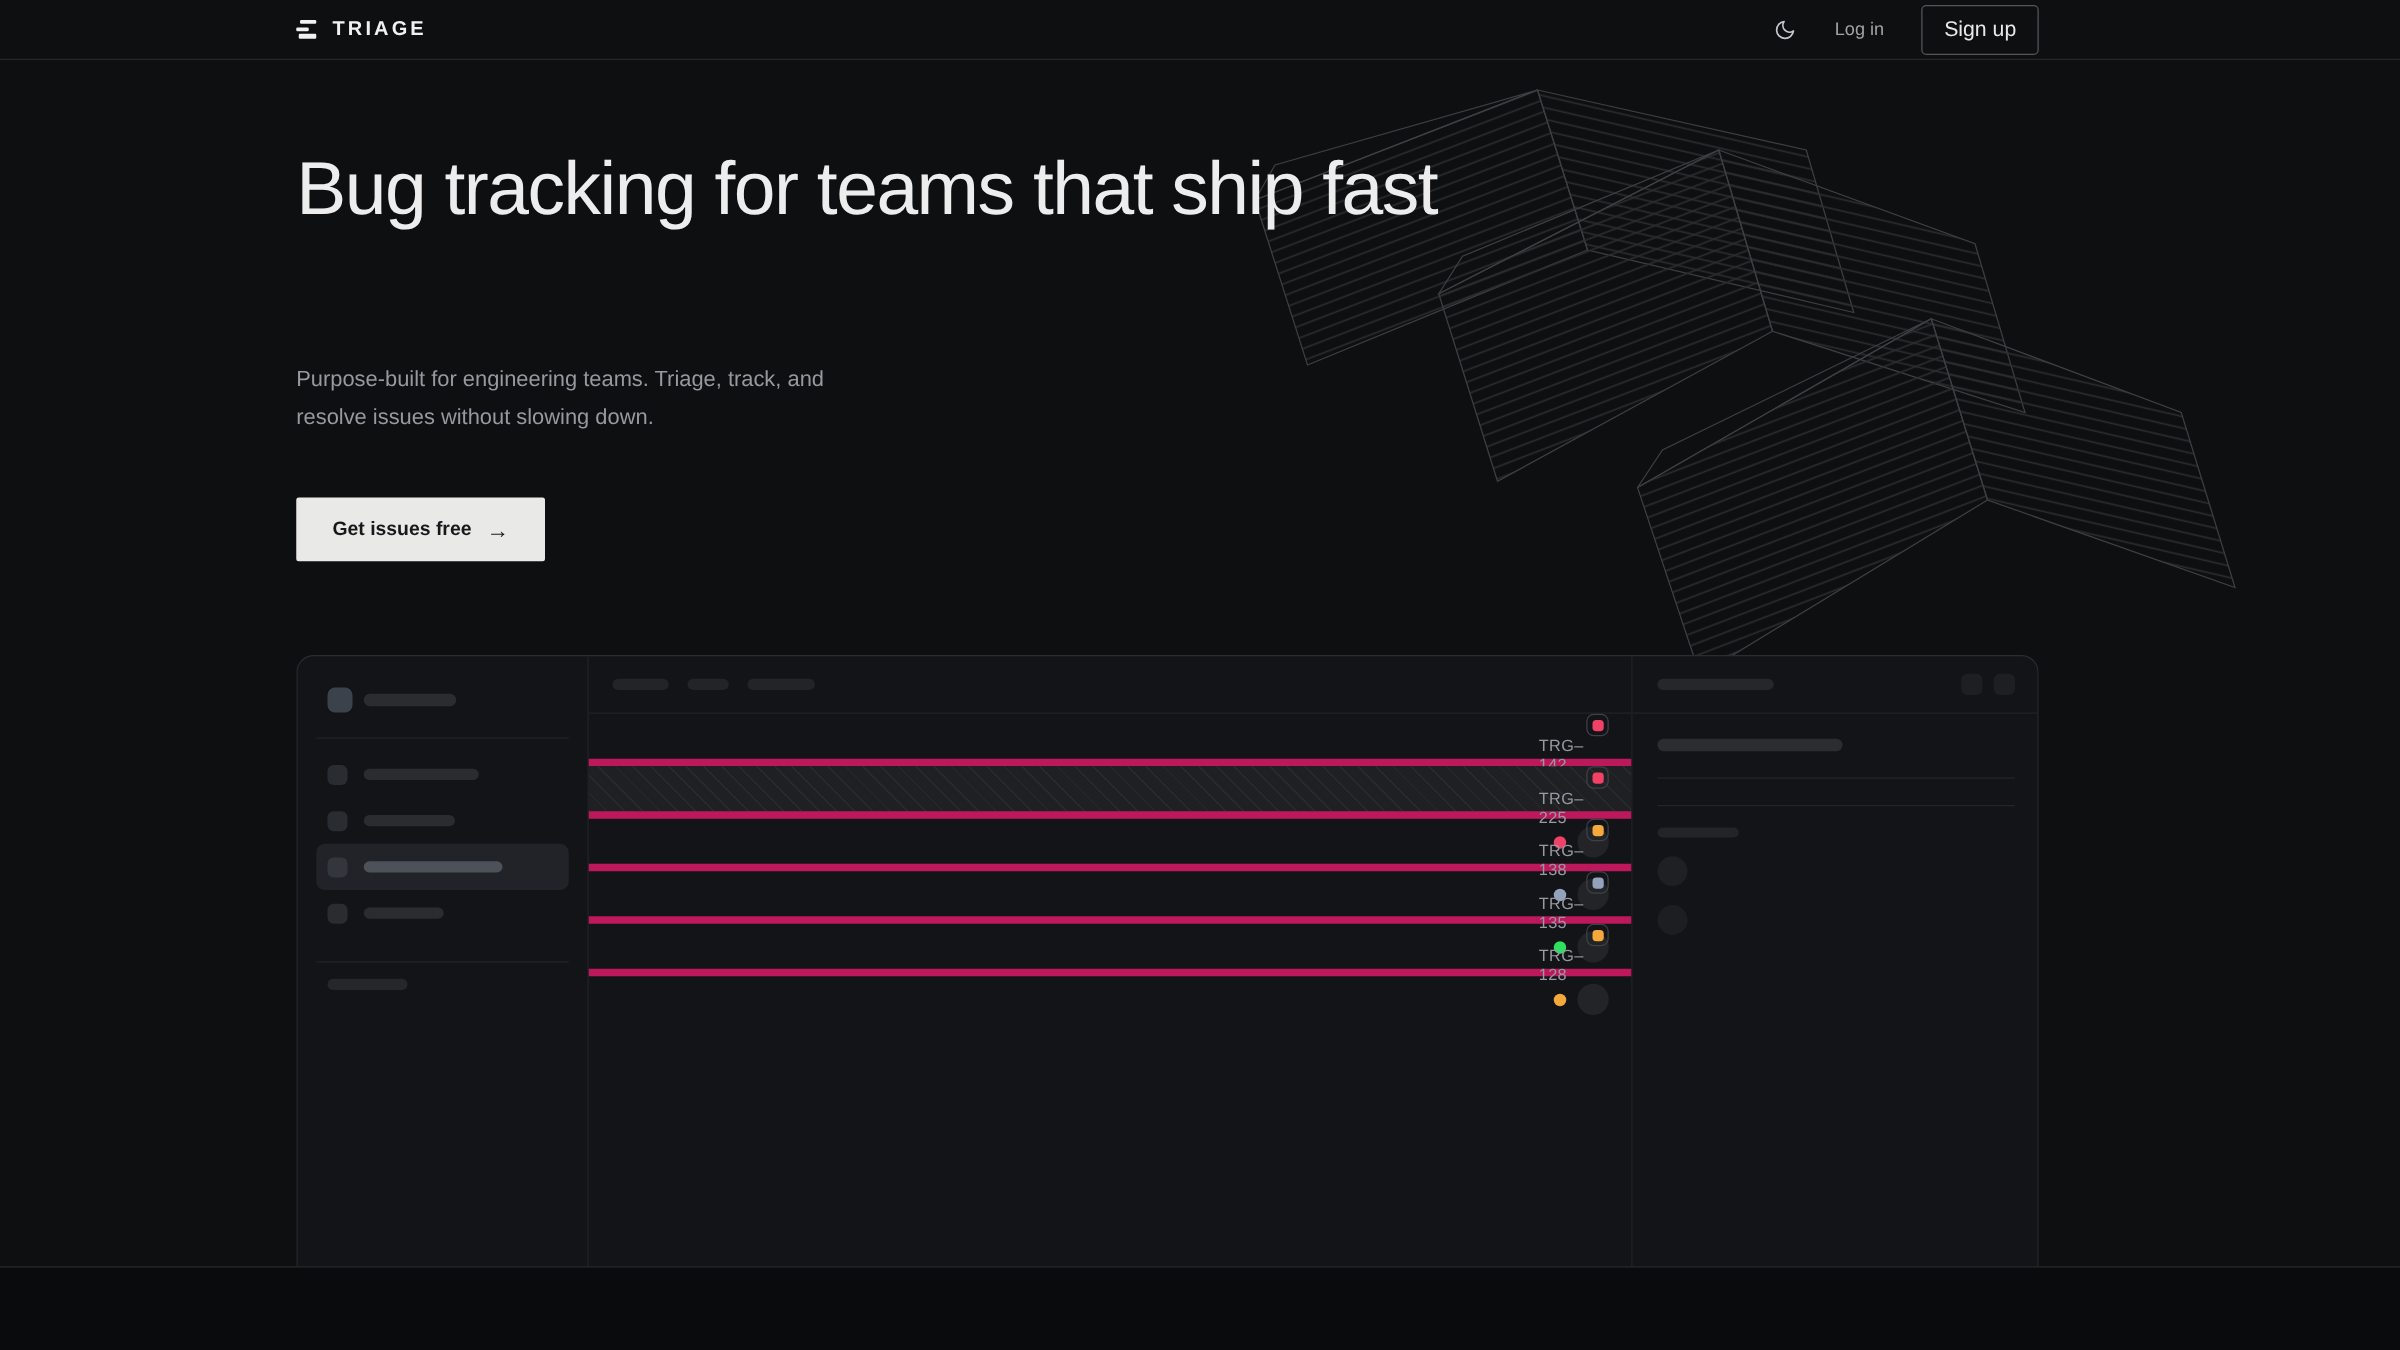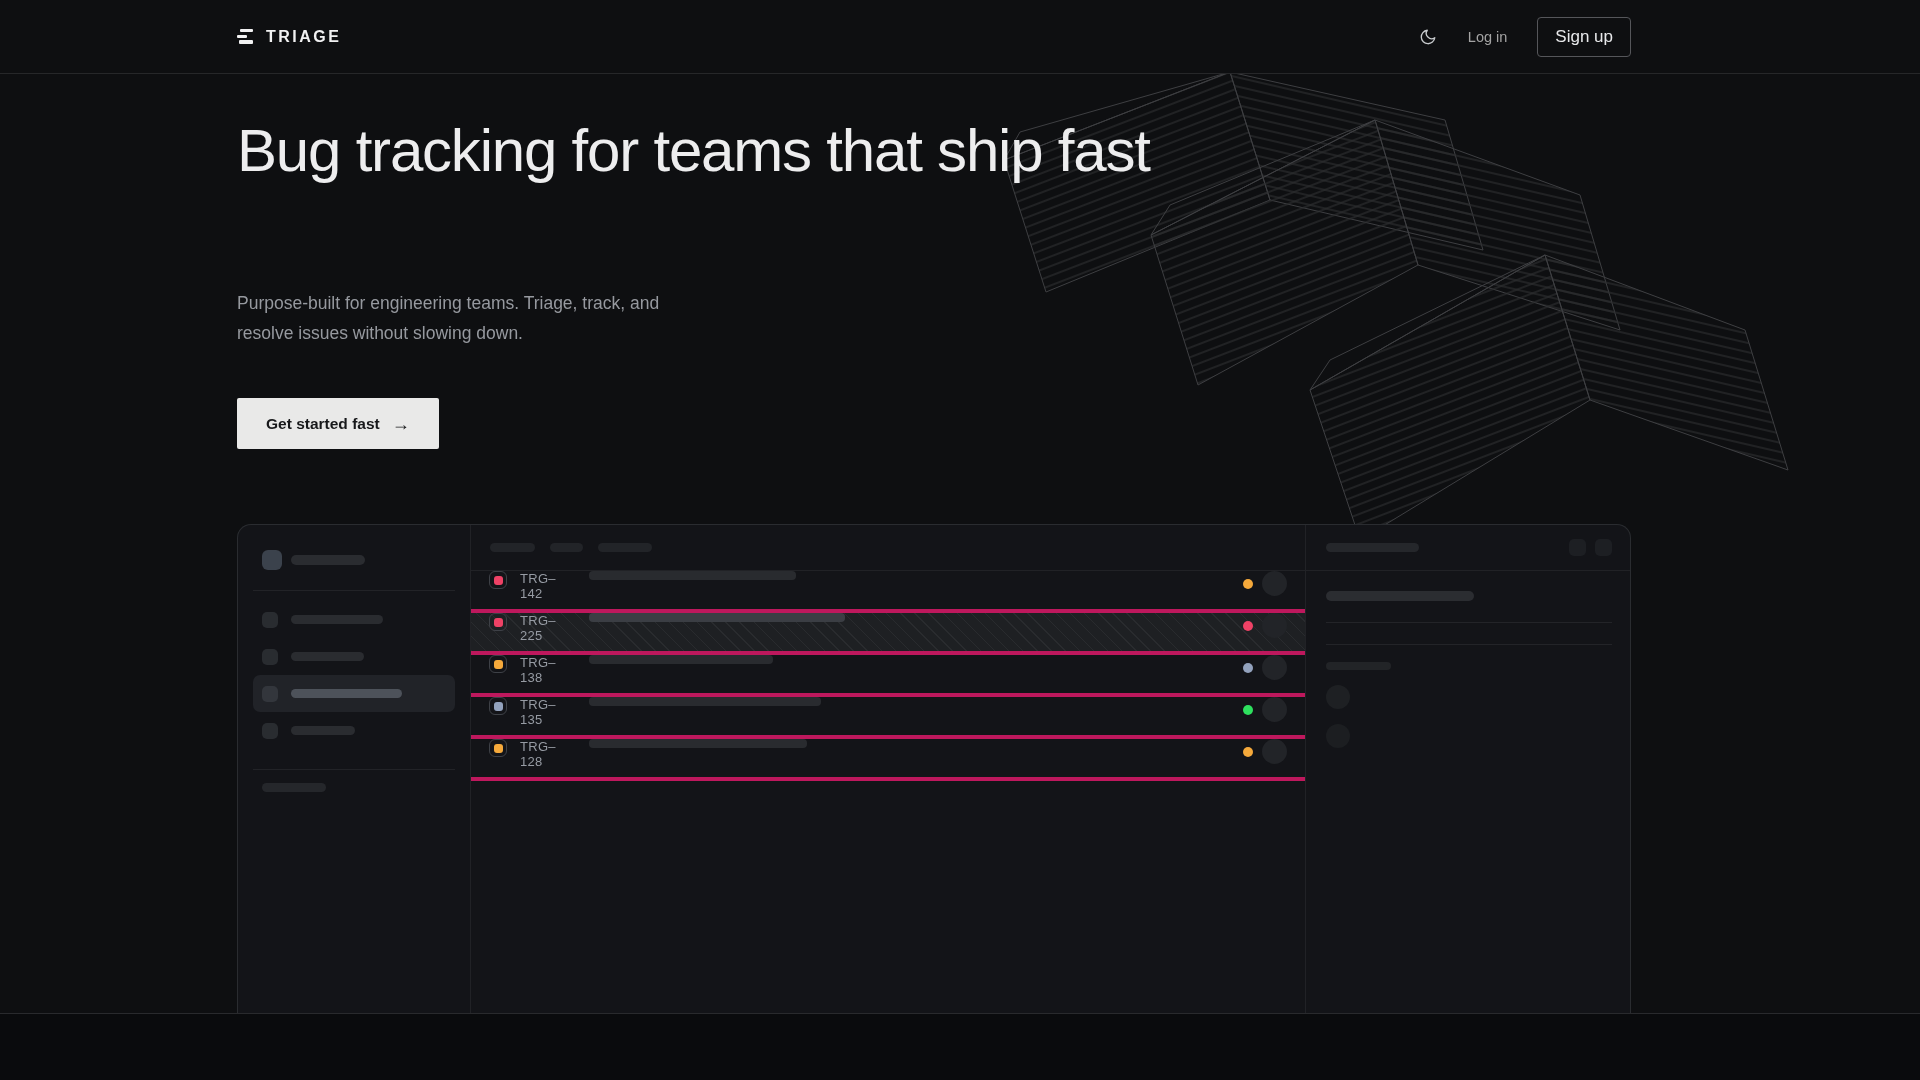--- a/index.html
+++ b/index.html
@@ -9,21 +9,21 @@
     font-family:"Liberation Sans", sans-serif;
     color:#ececed;
     position:relative;
   }
 
   
   .bg-art { position:absolute; left:0; top:0; width:1920px; height:700px; z-index:0; pointer-events:none; }
 
   
   .navbar {
-    position:absolute; left:0; top:0; width:1920px; height:74px;
+    position:absolute; left:0; top:0; width:1920px; height:48px;
     background:#0e0f11; border-bottom:1px solid #262729;
     display:flex; align-items:center; justify-content:space-between;
     padding:0 289px 0 237px; z-index:5;
   }
   .brand { display:flex; align-items:center; gap:11px; cursor:pointer; }
   .brand-glyph { width:18px; height:15px; position:relative; }
   .brand-glyph i { position:absolute; height:3.4px; border-radius:1px; background:#f1f1f2; display:block; }
   .brand-glyph i:nth-child(1){ left:3px; top:0; width:13px; }
   .brand-glyph i:nth-child(2){ left:0; top:5.6px; width:10px; }
   .brand-glyph i:nth-child(3){ left:1.5px; top:11.2px; width:14px; }
@@ -86,22 +86,22 @@
   .sb-item.active .sb-ico { background:#33363c; }
   .sb-sec-bar { width:64px; height:9px; background:#25272b; margin:13px 0 0 24px; }
   .sb-dots { margin:22px 0 0 25px; }
   .sb-dot { width:8px; height:8px; border-radius:50%; background:#2e3034; margin-bottom:30px; }
 
   
   .list-head { height:46px; border-bottom:1px solid #212226; display:flex; align-items:center; gap:15px; padding-left:19px; }
   .list-head .skel { height:9px; background:#222428; }
   .lh-1{ width:45px; } .lh-2{ width:33px; } .lh-3{ width:54px; }
   .issue-row {
-    height:42px; display:flex; align-items:flex-start;
-    border-bottom:4px solid #be185d; padding:0 18px 0 18px; position:relative;
+    height:42px; display:flex; align-items:flex-end;
+    border-bottom:6px solid #be185d; padding:0 18px 0 18px; position:relative;flex-direction:column;
   }
   .issue-row.selected {
     background:#1e2023;
     background-image:repeating-linear-gradient(45deg, rgba(255,255,255,0.05) 0 1px, transparent 1px 10px);
   }
   .row-ico {
     width:18px; height:18px; border-radius:6px; border:1.5px solid #3e4147;
     display:flex; align-items:center; justify-content:center; flex:none;
   }
   .row-ico .icon-dot { width:9px; height:9px; border-radius:3px; }
@@ -185,21 +185,21 @@
       </svg>
     </span>
     <span class="nav-login">Log in</span>
     <button class="nav-signup">Sign up</button>
   </div>
 </header>
 
 <h1 class="hero-title">Bug tracking for teams that ship fast</h1>
 <p class="hero-sub">Purpose-built for engineering teams. Triage, track, and resolve issues without slowing down.</p>
 <button class="cta-btn">
-  <span>Get started fast</span>
+  <span>Get issues free</span>
   <span class="cta-arrow">→</span>
 </button>
 
 <div class="mockup">
 
   <div class="m-sidebar">
     <div class="sb-top">
       <span class="sb-ws"></span>
       <span class="skel sb-ws-bar"></span>
     </div>

